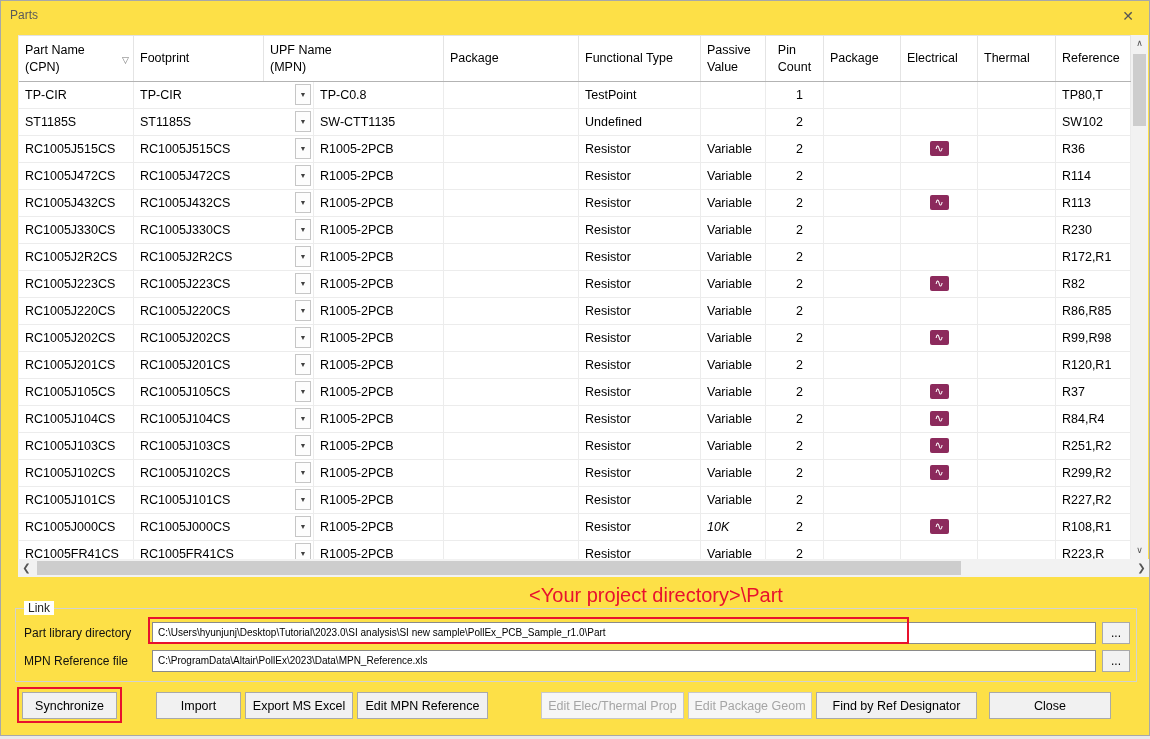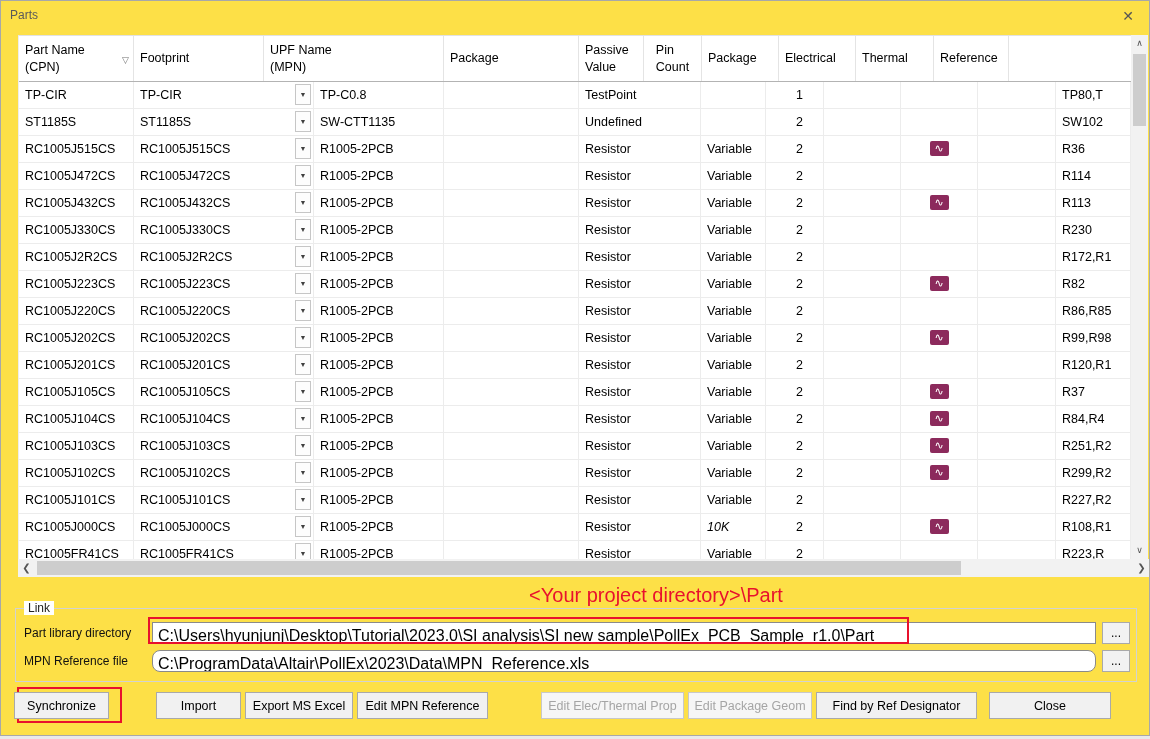--- a/index.html
+++ b/index.html
@@ -35,34 +35,34 @@
   .arrow-right { right: 0; }
   .hthumb { position: absolute; left: 19px; top: 2px; width: 924px; height: 14px; background: #cdcdcd; }
 
   .annotation { position: absolute; left: 0; top: 583px; width: 1150px; padding-left: 160px; text-align: center; font-size: 20px; color: var(--annotation-red, #e8112d); }
 
   .linkbox { position: absolute; left: 14px; top: 607px; width: 1122px; height: 74px; border: 1px solid #d2d2d2; }
   .linklegend { position: absolute; left: 8px; top: -8px; background: #fff; padding: 0 4px; font-size: 12px; color: #222; }
   .linklabel { position: absolute; font-size: 12px; color: #111; white-space: nowrap; }
   .lbl1 { left: 8px; top: 17px; }
   .lbl2 { left: 8px; top: 45px; }
-  .pathfield { position: absolute; left: 136px; width: 944px; height: 22px; border: 1px solid #8a8a8a; background: #fff; font-size: 16px; padding: 4px 5px 0; white-space: nowrap; overflow: hidden; }
+  .pathfield { position: absolute; left: 136px; width: 944px; height: 22px; border: 1px solid #8a8a8a; background: #fff; font-size: 10px; padding: 4px 5px 0; white-space: nowrap; overflow: hidden; }
   .fld1 { top: 13px; }
-  .fld2 { top: 41px; border-radius: 8px; }
+  .fld2 { top: 41px; }
   .browsebtn { position: absolute; left: 1086px; width: 28px; height: 22px; border: 1px solid #a9a9a9; background: #f2f2f2; text-align: center; font-size: 12px; line-height: 16px; color: #000; font-family: inherit; }
   .br1 { top: 13px; }
   .br2 { top: 41px; }
 
   .redbox { position: absolute; border: 2px solid var(--annotation-red, #e8112d); pointer-events: none; background: transparent; }
   .redbox-path { left: 147px; top: 616px; width: 761px; height: 27px; }
   .redbox-sync { left: 16px; top: 686px; width: 105px; height: 36px; }
 
   .btn { position: absolute; top: 691px; height: 27px; border: 1px solid #a9a9a9; background: #f1f1f1; font-size: 12.5px; color: #000; font-family: inherit; text-align: center; }
   .btn.disabled { color: #a5a5a5; border-color: #c8c8c8; background: #f6f6f6; }
-  .btn-sync   { left: 13px;  width: 95px;  }
+  .btn-sync   { left: 21px;  width: 95px;  }
   .btn-import { left: 155px; width: 85px;  }
   .btn-export { left: 244px; width: 108px; }
   .btn-mpn    { left: 356px; width: 131px; }
   .btn-elec   { left: 540px; width: 143px; }
   .btn-pkg    { left: 687px; width: 124px; }
   .btn-find   { left: 815px; width: 161px; }
   .btn-close  { left: 988px; width: 122px; }
 </style>
 </head>
 <body>
@@ -82,20 +82,23 @@
         <div class="hcell" style="width: 130px;">
           <span class="hlabel">Footprint</span>
         </div>
         <div class="hcell" style="width: 180px;">
           <span class="hlabel">UPF Name
 (MPN)</span>
         </div>
         <div class="hcell" style="width: 135px;">
           <span class="hlabel">Package</span>
         </div>
+        <div class="hcell" style="width: 122px;">
+          <span class="hlabel">Functional Type</span>
+        </div>
         <div class="hcell" style="width: 65px;">
           <span class="hlabel">Passive
 Value</span>
         </div>
         <div class="hcell" style="width: 58px; justify-content: center;">
           <span class="hlabel">Pin
 Count</span>
         </div>
         <div class="hcell" style="width: 77px;">
           <span class="hlabel">Package</span>

